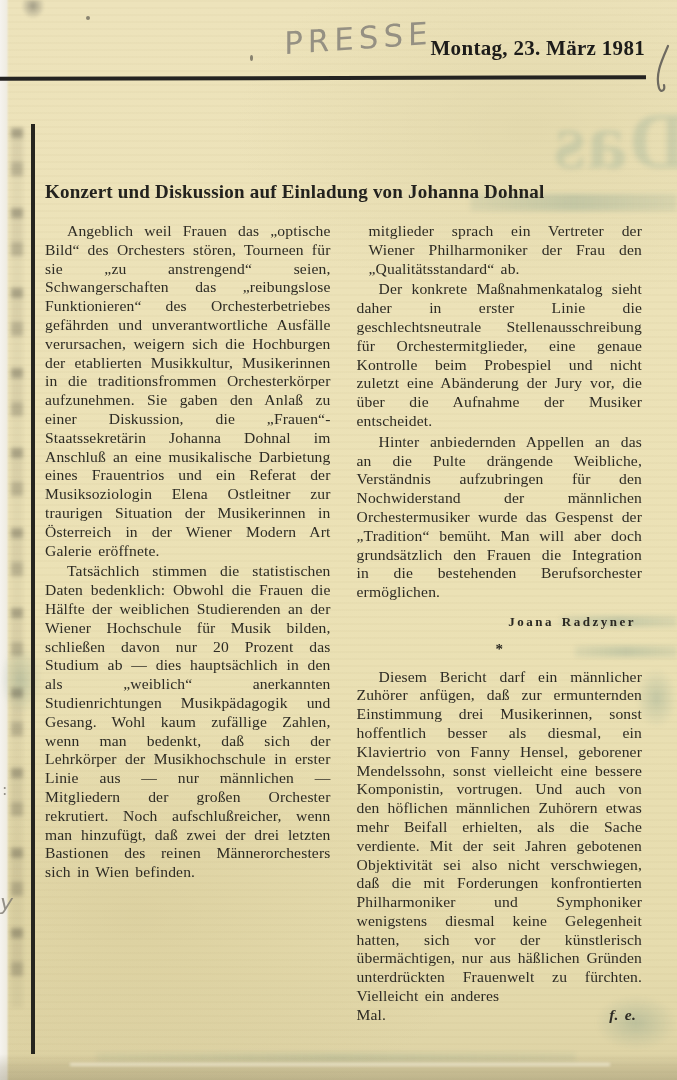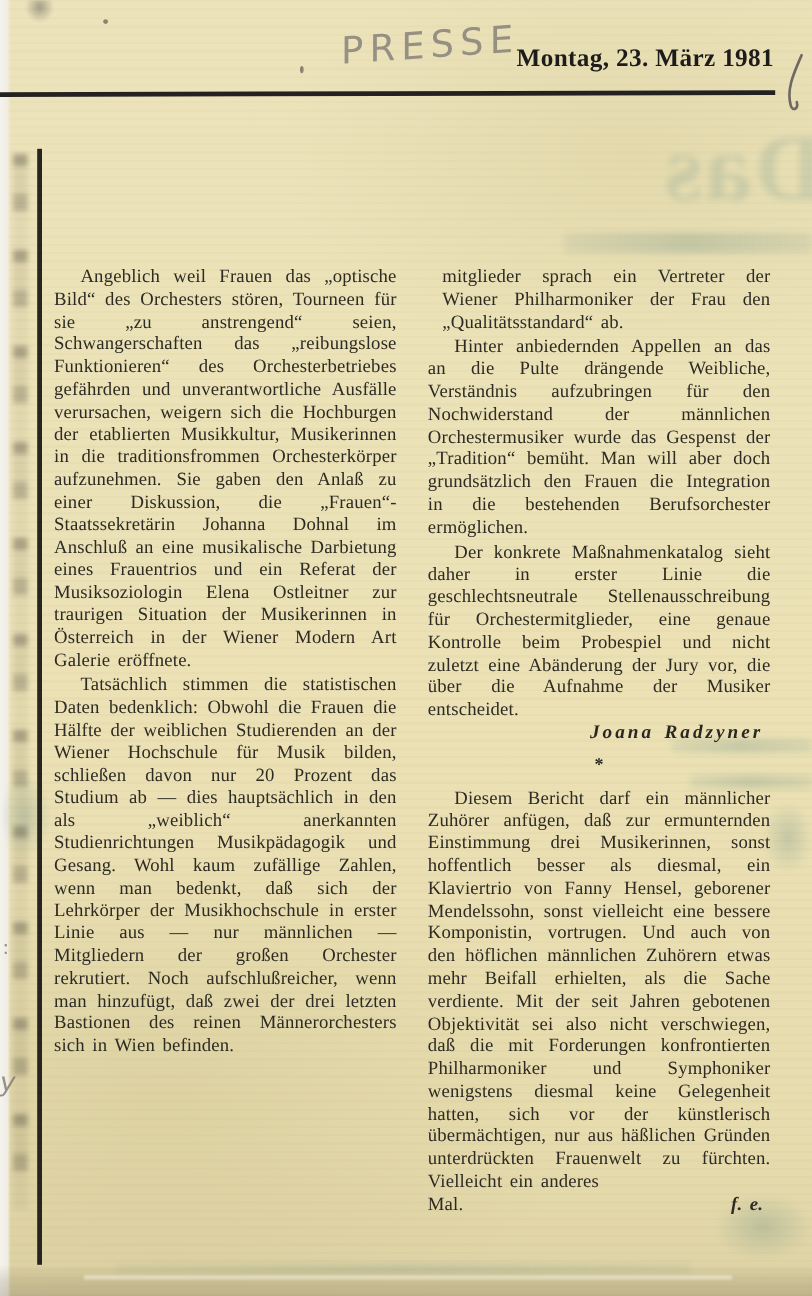--- a/index.html
+++ b/index.html
@@ -54,22 +54,22 @@
   .subhead{position:absolute;left:45px;top:181px;margin:0;
     font-size:19px;font-weight:700;color:#23221e;letter-spacing:.2px;white-space:nowrap;}
 
   .cols{position:absolute;left:45px;top:222px;width:597px;display:flex;gap:26px;}
   .col{width:289px;color:#2d2b24;font-size:15.6px;line-height:18.8px;
     text-align:justify;word-spacing:2.2px;letter-spacing:.15px;}
   .col p{margin:0;text-indent:22px;}
   .col p + p{margin-top:2px;}
   .col p.noindent{text-indent:0;margin-left:12px;}
 
-  .byline{text-align:right;font-style:italic;font-weight:700;letter-spacing:2.5px;
-    margin:0 6px 0 0;font-size:16px;color:#2a2822;}
+  .byline{text-align:right;font-weight:700;letter-spacing:2.5px;
+    margin:11px 6px 0 0;font-size:13px;color:#2a2822;}
   .sep{text-align:center;font-weight:700;font-size:15px;margin:8px 0 9px 0;color:#2a2822;}
   .lastline{display:flex;justify-content:space-between;align-items:baseline;}
   .signoff{font-style:italic;font-weight:700;margin-right:6px;}
 
   
   .margin-mark{position:absolute;color:#7d7970;font-family:"DejaVu Sans",sans-serif;
     opacity:.8;}
   .mark-colon{left:2px;top:780px;font-size:16px;}
   .mark-y{left:0px;top:890px;font-size:22px;font-style:italic;}
 
@@ -104,30 +104,31 @@
   <div class="toprule"></div>
   <div class="hook">
     <svg width="28" height="54" viewBox="0 0 28 54">
       <path d="M24 2 C18 16, 11 30, 15 44 C16.5 49, 21.5 47, 20 41" stroke="#6e6a60" fill="none" stroke-width="2.2" stroke-linecap="round"></path>
     </svg>
   </div>
 
   <div class="smudge"></div>
   <div class="vrule"></div>
 
+  <h2 class="subhead">Konzert und Diskussion auf Einladung von Johanna Dohnal</h2>
 
   <div class="cols">
     <div class="col">
       <p>Angeblich weil Frauen das „optische Bild“ des Orchesters stören, Tourneen für sie „zu anstrengend“ seien, Schwangerschaften das „reibungslose Funktionieren“ des Orchesterbetriebes gefährden und unverantwortliche Ausfälle verursachen, weigern sich die Hochburgen der etablierten Musikkultur, Musikerinnen in die traditionsfrommen Orchesterkörper aufzunehmen. Sie gaben den Anlaß zu einer Diskussion, die „Frauen“-Staatssekretärin Johanna Dohnal im Anschluß an eine musikalische Darbietung eines Frauentrios und ein Referat der Musiksoziologin Elena Ostleitner zur traurigen Situation der Musikerinnen in Österreich in der Wiener Modern Art Galerie eröffnete.</p>
       <p>Tatsächlich stimmen die statistischen Daten bedenklich: Obwohl die Frauen die Hälfte der weiblichen Studierenden an der Wiener Hochschule für Musik bilden, schließen davon nur 20 Prozent das Studium ab — dies hauptsächlich in den als „weiblich“ anerkannten Studienrichtungen Musikpädagogik und Gesang. Wohl kaum zufällige Zahlen, wenn man bedenkt, daß sich der Lehrkörper der Musikhochschule in erster Linie aus — nur männlichen — Mitgliedern der großen Orchester rekrutiert. Noch aufschlußreicher, wenn man hinzufügt, daß zwei der drei letzten Bastionen des reinen Männerorchesters sich in Wien befinden.</p>
     </div>
     <div class="col">
       <p class="noindent">mitglieder sprach ein Vertreter der Wiener Philharmoniker der Frau den „Qualitätsstandard“ ab.</p>
+      <p>Der konkrete Maßnahmenkatalog sieht daher in erster Linie die geschlechtsneutrale Stellenausschreibung für Orchestermitglieder, eine genaue Kontrolle beim Probespiel und nicht zuletzt eine Abänderung der Jury vor, die über die Aufnahme der Musiker entscheidet.</p>
       <p>Hinter anbiedernden Appellen an das an die Pulte drängende Weibliche, Verständnis aufzubringen für den Nochwiderstand der männlichen Orchestermusiker wurde das Gespenst der „Tradition“ bemüht. Man will aber doch grundsätzlich den Frauen die Integration in die bestehenden Berufsorchester ermöglichen.</p>
-      <p>Der konkrete Maßnahmenkatalog sieht daher in erster Linie die geschlechtsneutrale Stellenausschreibung für Orchestermitglieder, eine genaue Kontrolle beim Probespiel und nicht zuletzt eine Abänderung der Jury vor, die über die Aufnahme der Musiker entscheidet.</p>
       <div class="byline">Joana Radzyner</div>
       <div class="sep">*</div>
       <p>Diesem Bericht darf ein männlicher Zuhörer anfügen, daß zur ermunternden Einstimmung drei Musikerinnen, sonst hoffentlich besser als diesmal, ein Klaviertrio von Fanny Hensel, geborener Mendelssohn, sonst vielleicht eine bessere Komponistin, vortrugen. Und auch von den höflichen männlichen Zuhörern etwas mehr Beifall erhielten, als die Sache verdiente. Mit der seit Jahren gebotenen Objektivität sei also nicht verschwiegen, daß die mit Forderungen konfrontierten Philharmoniker und Symphoniker wenigstens diesmal keine Gelegenheit hatten, sich vor der künstlerisch übermächtigen, nur aus häßlichen Gründen unterdrückten Frauenwelt zu fürchten. Vielleicht ein anderes</p>
       <div class="lastline">
         <span>Mal.</span>
         <span class="signoff">f. e.</span>
       </div>
     </div>
   </div>
 

